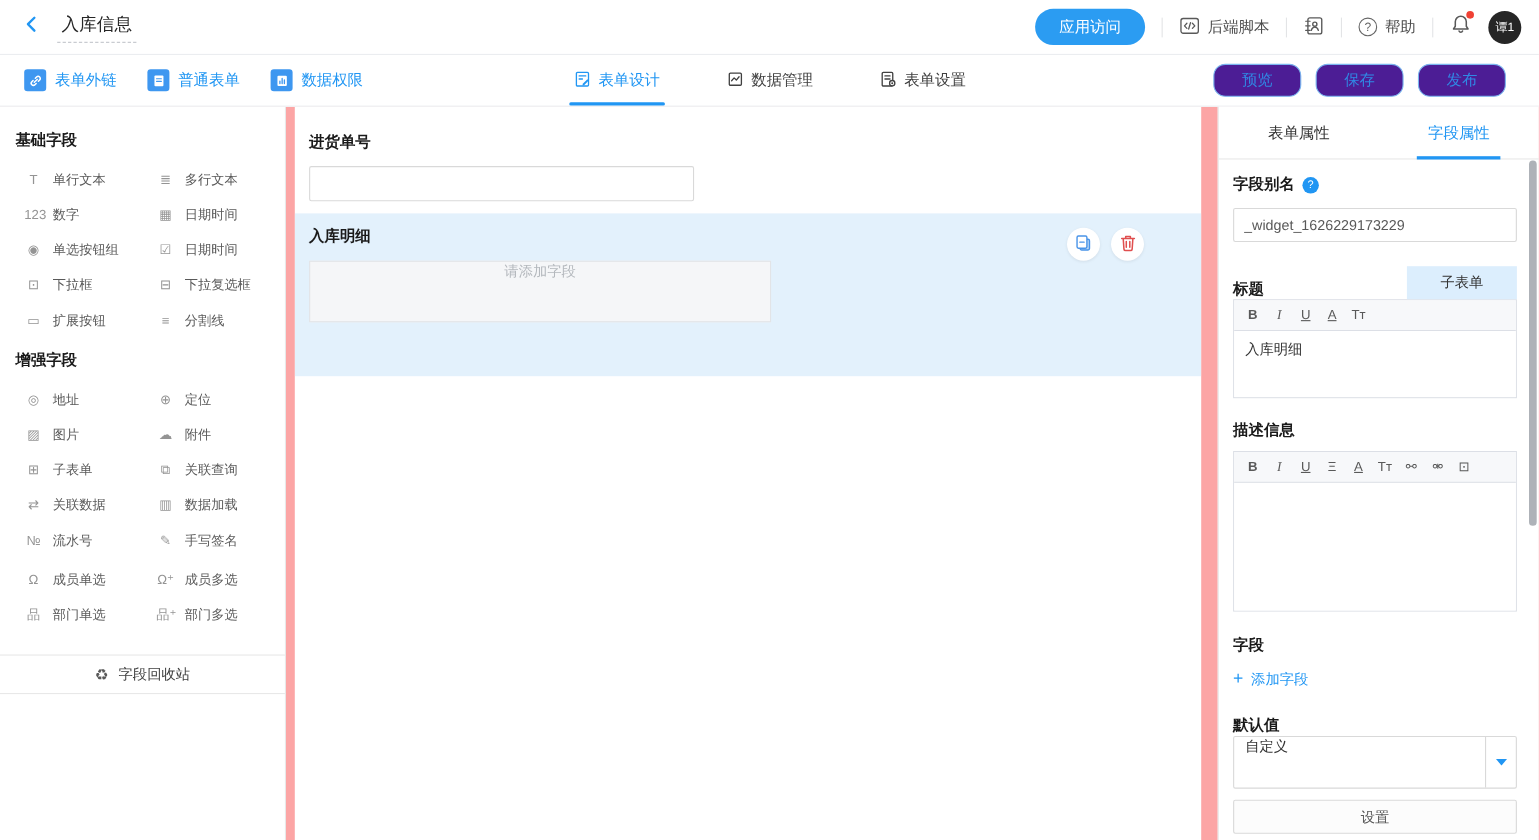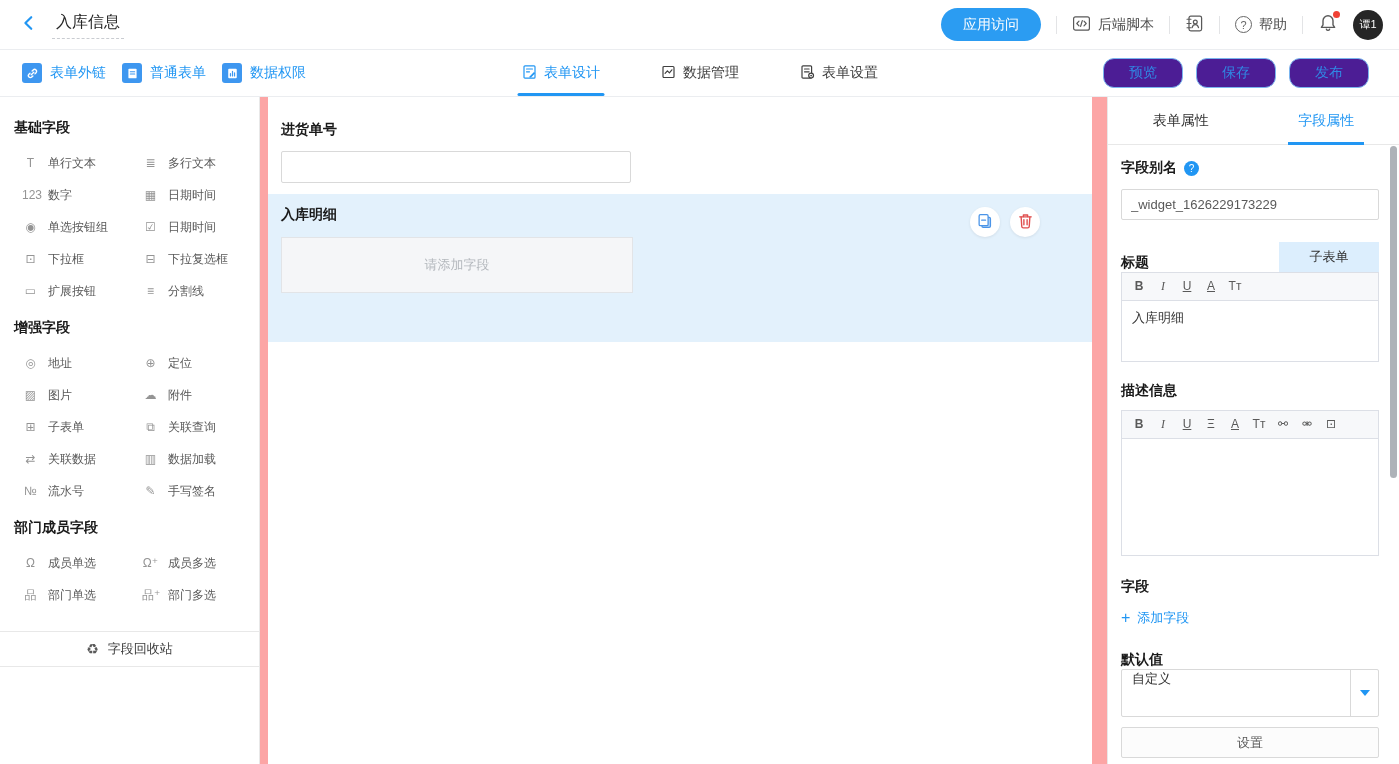--- a/index.html
+++ b/index.html
@@ -22,21 +22,21 @@
     display:flex; align-items:center; justify-content:center; color:#666; }
   .bell-wrap { position:relative; display:flex; cursor:pointer; }
   .bell-dot { position:absolute; top:-2px; right:-2px; width:7px; height:7px;
     background:#f04134; border-radius:50%; }
   .avatar { width:30px; height:30px; border-radius:50%; background:#262626; color:#fff;
     font-size:11px; display:flex; align-items:center; justify-content:center; cursor:pointer; }
 
   
   .subbar { height:47px; display:flex; align-items:center; border-bottom:1px solid #ebedf0;
     background:#fff; position:relative; }
-  .sb-left { display:flex; align-items:center; gap:16px; margin-left:22px; }
+  .sb-left { display:flex; align-items:center; gap:28px; margin-left:22px; }
   .sb-shortcut { display:flex; align-items:center; gap:8px; font-size:14px; color:#2196f3; cursor:pointer; }
   .blue-box { width:20px; height:20px; background:#3e97f0; border-radius:3px;
     display:flex; align-items:center; justify-content:center; }
   .sb-tabs { position:absolute; left:50%; transform:translateX(-50%); display:flex; gap:60px; height:100%; }
   .sb-tab { display:flex; align-items:center; gap:7px; font-size:14px; color:#404040;
     cursor:pointer; position:relative; height:100%; }
   .sb-tab.active { color:#2196f3; }
   .sb-tab.active::after { content:''; position:absolute; bottom:0; left:-4px; right:-4px;
     height:3px; background:#2196f3; border-radius:2px; }
   .sb-right { margin-left:auto; margin-right:30px; display:flex; gap:13px; }
@@ -60,22 +60,22 @@
   .recycle-ic { font-size:14px; color:#595959; }
 
   
   .canvas { flex:1; background:#fff; margin:0 15px 0 8px; padding-top:24px; overflow:hidden; }
   .cv-field { padding:0 13px; }
   .cv-label { font-size:14px; font-weight:bold; color:#1a1a1a; margin-bottom:12px; }
   .cv-input { width:350px; height:32px; border:1px solid #d9d9d9; border-radius:2px;
     padding:0 8px; font-size:13px; outline:none; }
   .subform { margin-top:11px; background:#e3f1fc; padding:12px 13px 14px; min-height:148px; position:relative; }
   .subform-title { font-size:14px; font-weight:bold; color:#1a1a1a; margin-bottom:13px; }
-  .ph-box { width:352px; height:56px; background:#f5f6f8; border:1px solid #e2e4e7;
-    display:flex; align-items:center; justify-content:center; font-size:13px; color:#b4b8bd; }
+  .ph-box { width:420px; height:56px; background:#f5f6f8; border:1px solid #e2e4e7;
+    display:flex; align-items:flex-start; justify-content:center; font-size:13px; color:#b4b8bd; }
   .widget-actions { position:absolute; top:13px; right:52px; display:flex; gap:10px; }
   .circle-btn { width:30px; height:30px; border-radius:50%; background:#fff; border:none;
     display:flex; align-items:center; justify-content:center; cursor:pointer;
     box-shadow:0 1px 3px rgba(0,0,0,0.08); }
 
   
   .panel { width:292px; background:#fff; border-left:1px solid #e8e8e8; flex-shrink:0; position:relative; }
   .panel-tabs { height:48px; display:flex; border-bottom:1px solid #e8e8e8; }
   .ptab { flex:1; display:flex; align-items:center; justify-content:center; font-size:14px;
     color:#333; cursor:pointer; position:relative; }
@@ -351,21 +351,20 @@
         <div class="fld">
           <span class="fld-ic">№</span>
           <span>流水号</span>
         </div>
 
         <div class="fld">
           <span class="fld-ic">✎</span>
           <span>手写签名</span>
         </div>
       </div>
-    <div class="sec-title">部门成员字段</div>
     <div class="fld-grid">
 
         <div class="fld">
           <span class="fld-ic">Ω</span>
           <span>成员单选</span>
         </div>
 
         <div class="fld">
           <span class="fld-ic">Ω⁺</span>
           <span>成员多选</span>

